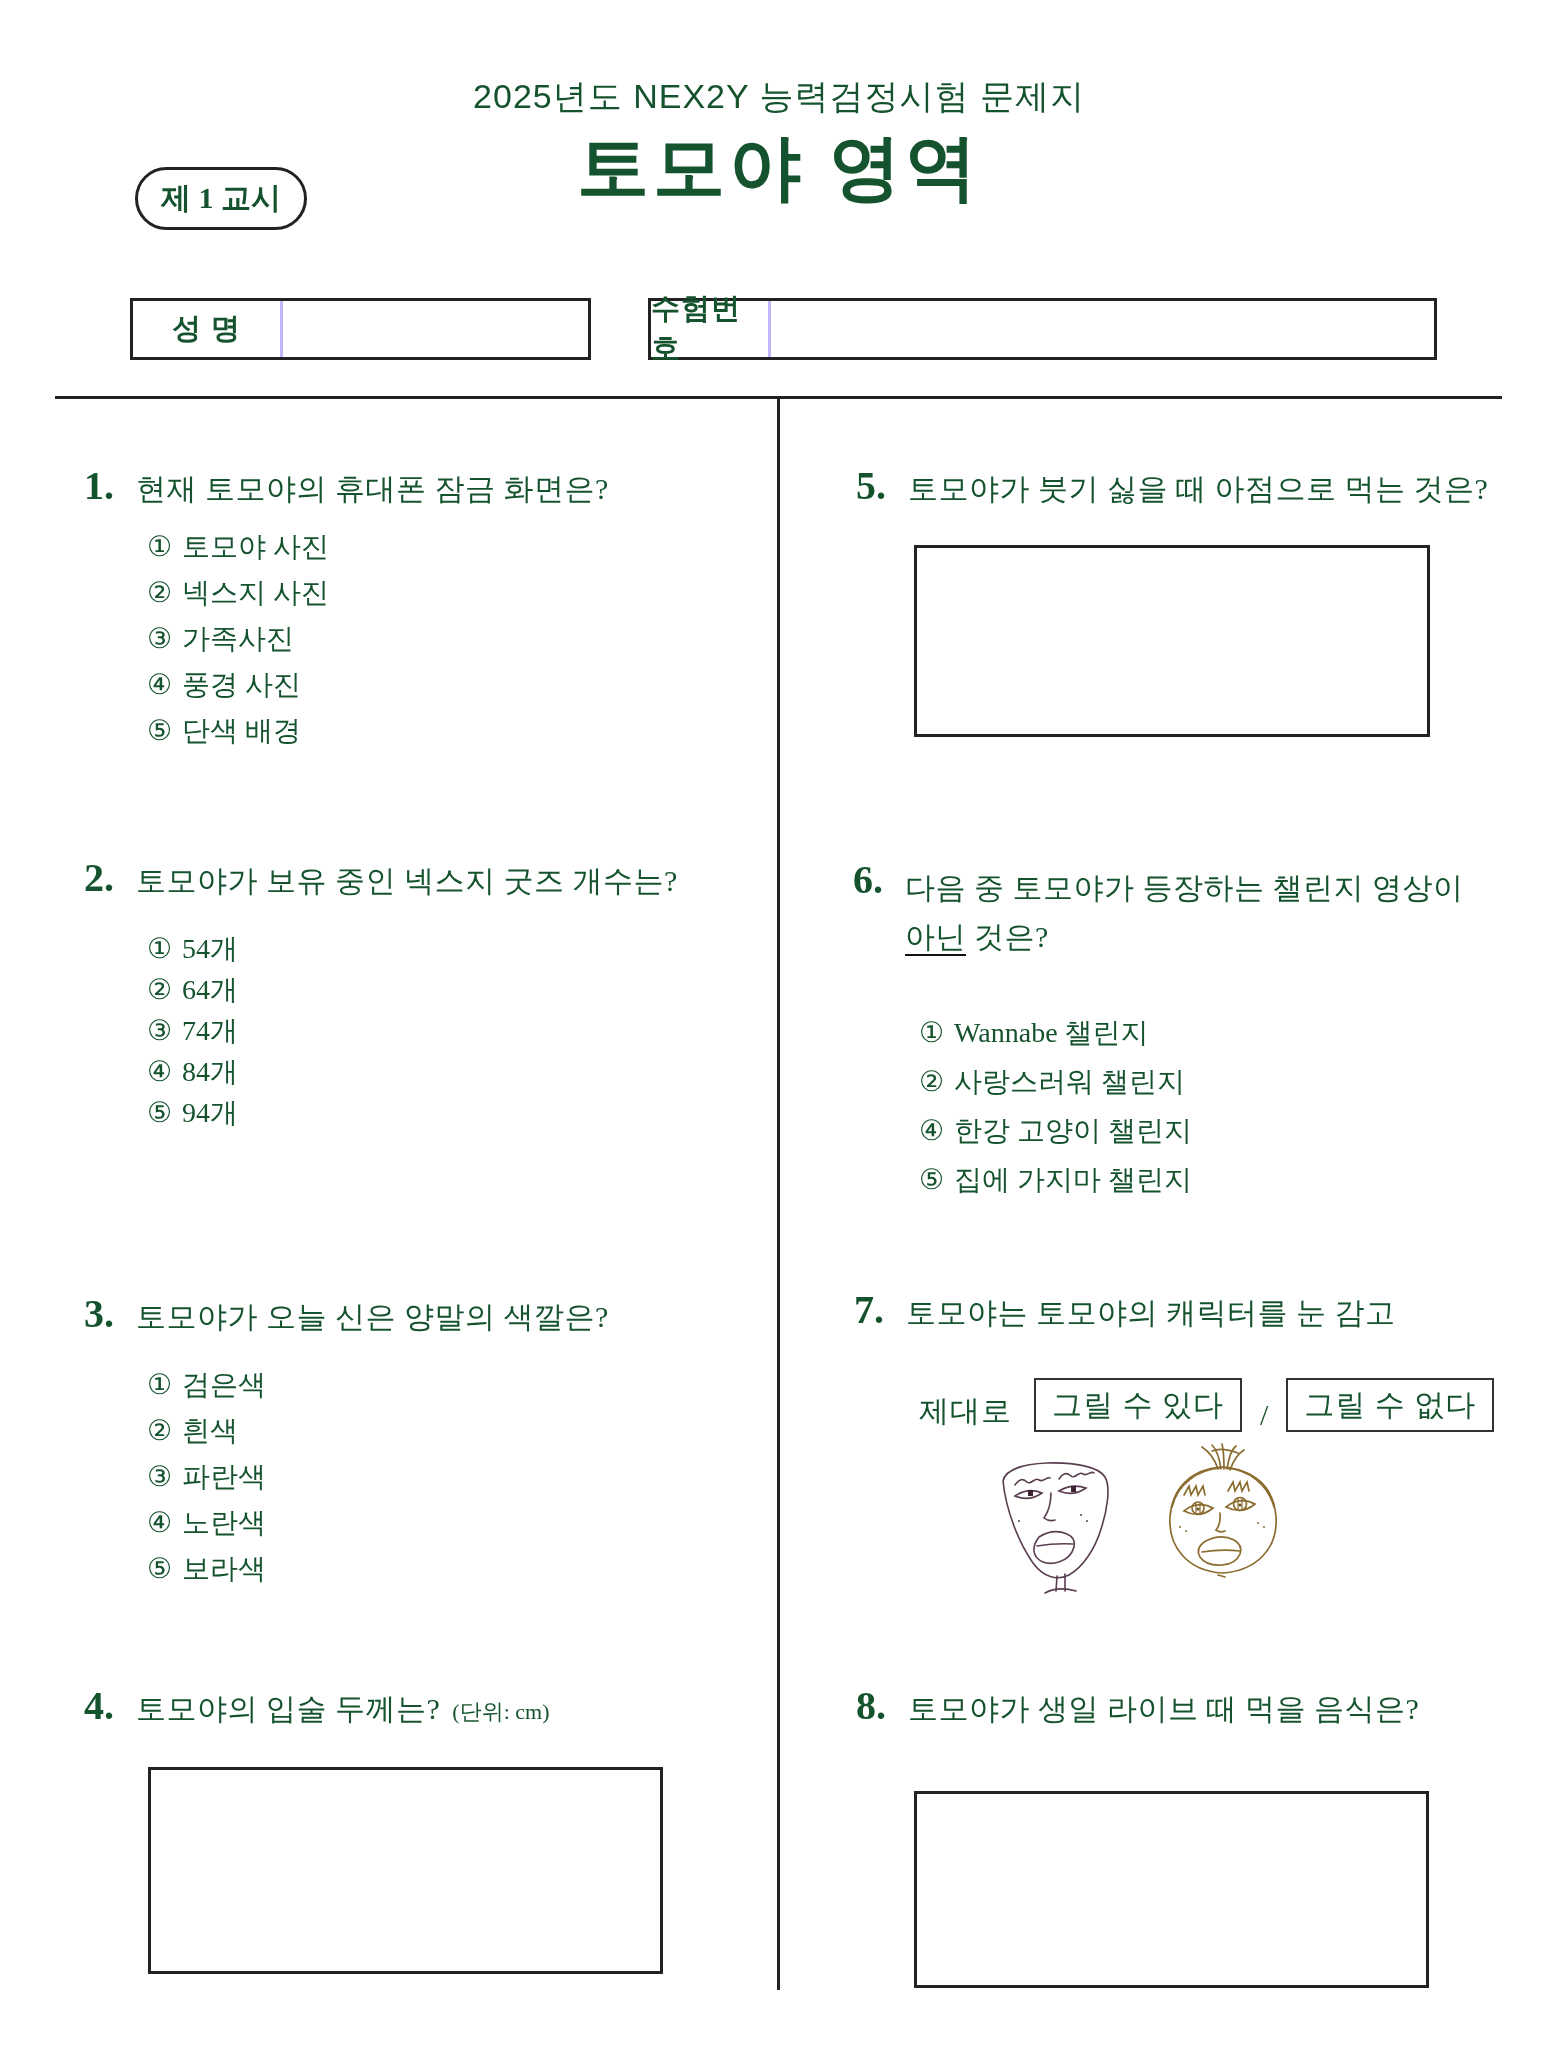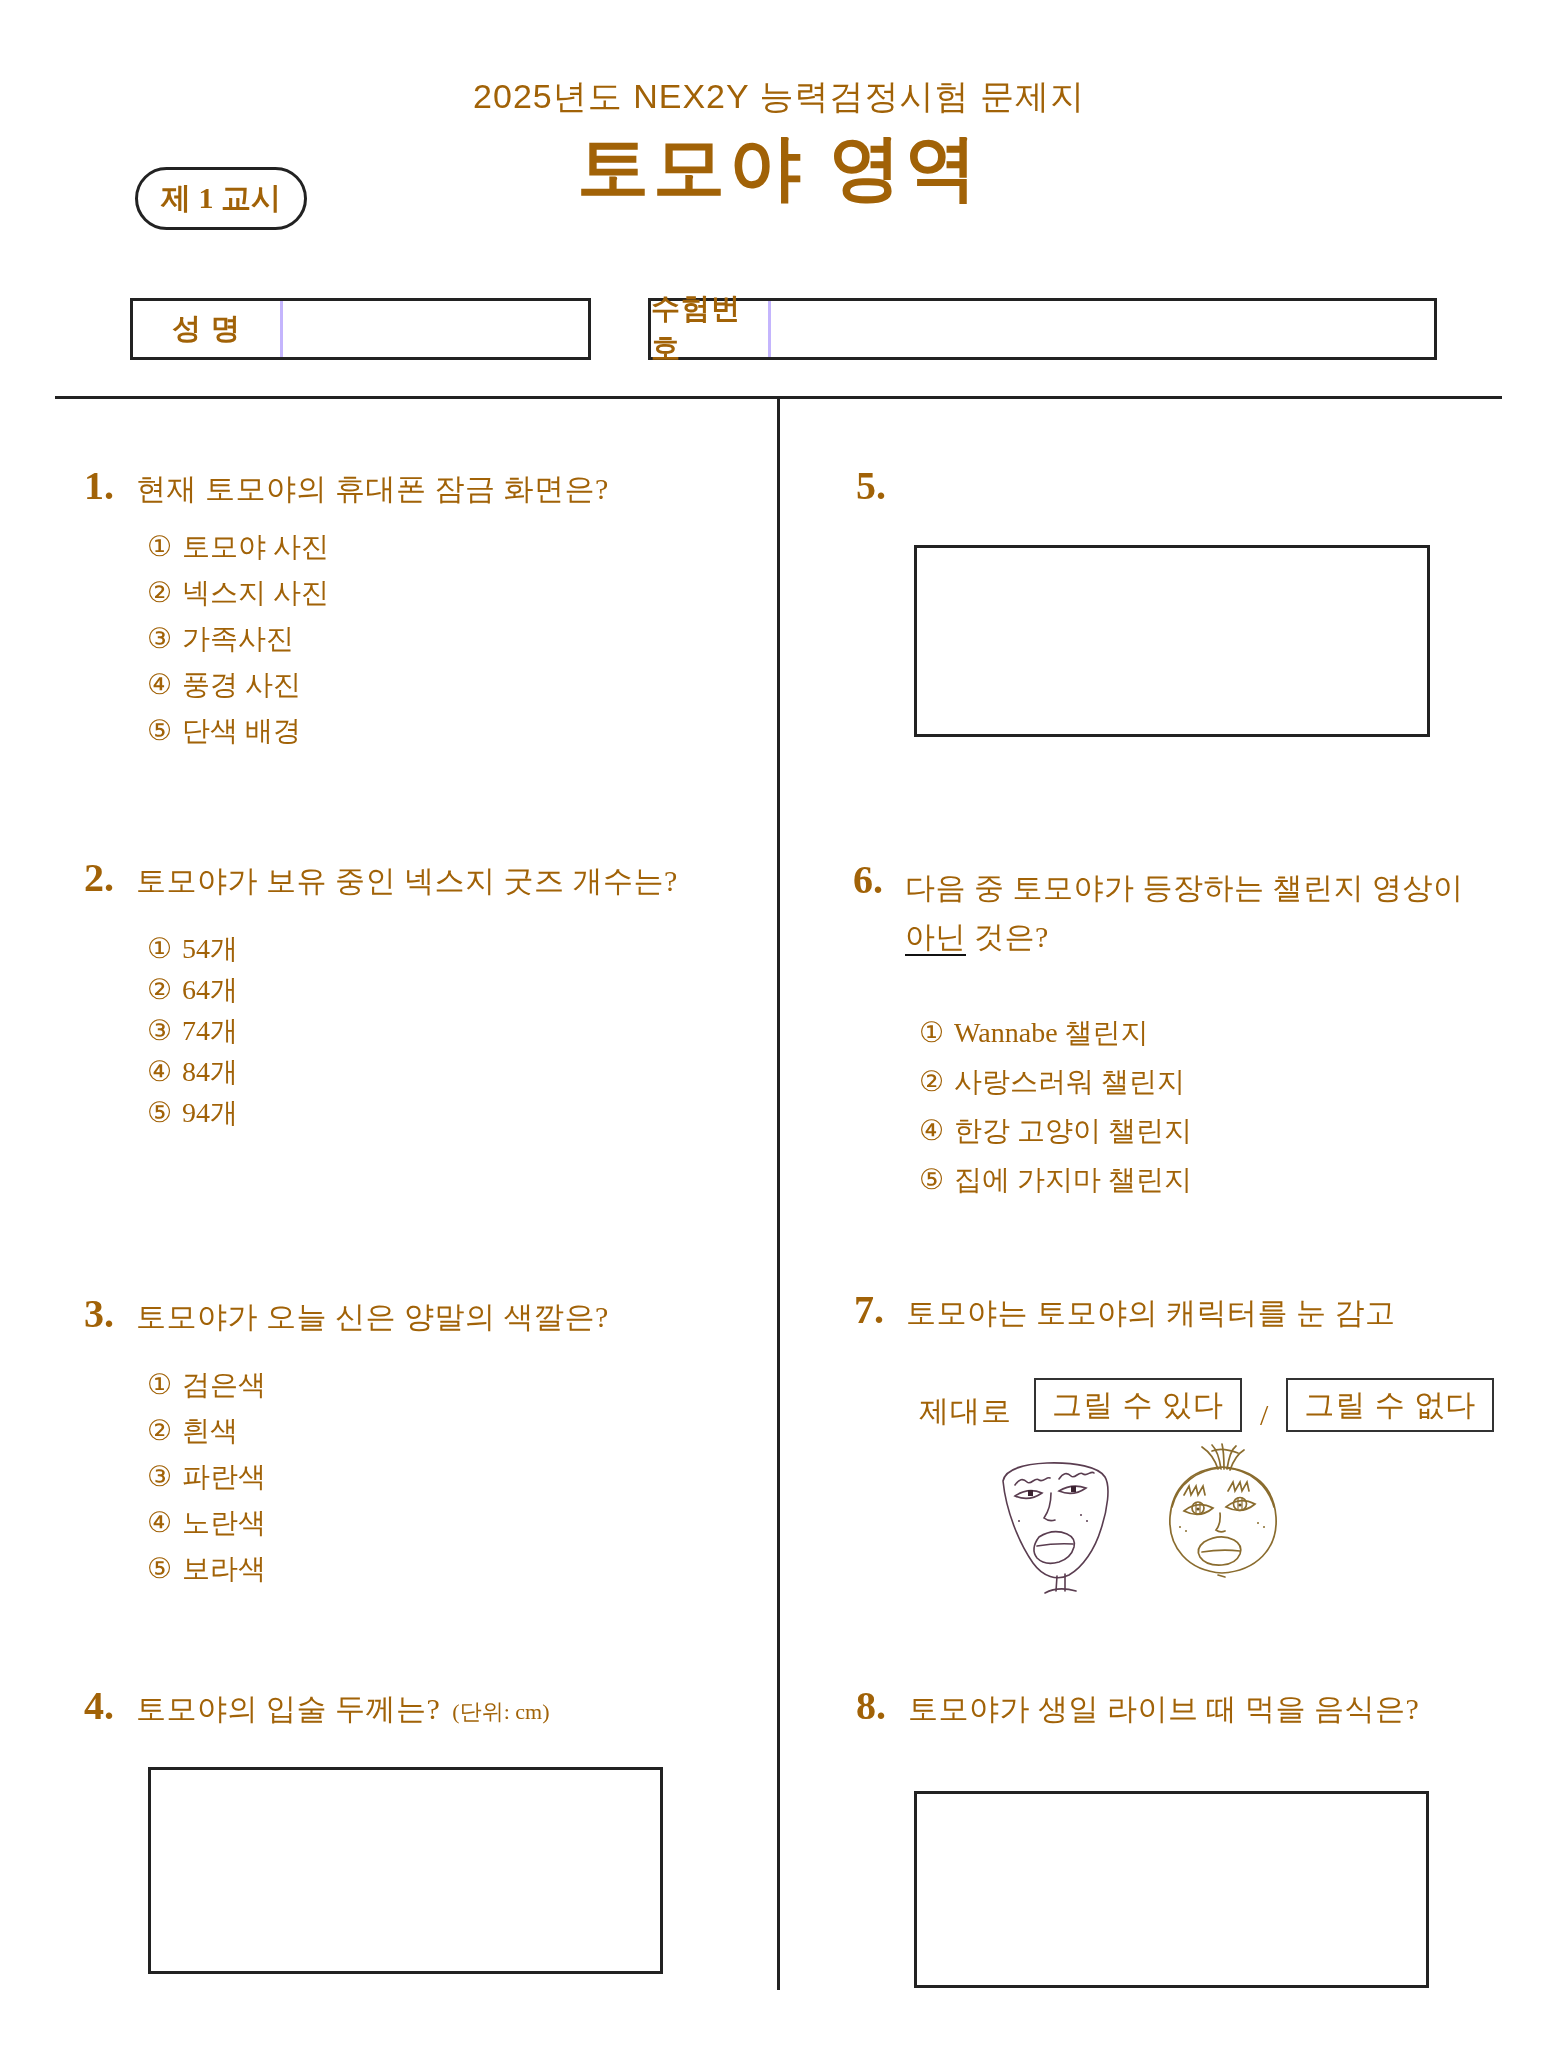--- a/index.html
+++ b/index.html
@@ -1,19 +1,19 @@
 <!DOCTYPE html>
 <html lang="ko"><head>
 <meta charset="utf-8">
 <style>
   html,body{margin:0;padding:0;background:#e8e8e8;}
   *{box-sizing:border-box;}
   .page{
     position:relative;width:1558px;height:2048px;margin:0 auto;
-    background:#ffffff;color:#a16207;
+    background:#ffffff;color:#14532d;
     font-family:"Liberation Serif","DejaVu Serif",serif;
     overflow:hidden;
   }
   .subtitle{
     position:absolute;left:0;top:74px;width:100%;text-align:center;
     font-family:"Liberation Sans","DejaVu Sans",sans-serif;
     font-size:34px;font-weight:500;letter-spacing:1px;
   }
   .main-title{
     position:absolute;left:0;top:120px;width:100%;text-align:center;
@@ -132,20 +132,21 @@
   </ul>
 
   <div class="question" style="left:84px;top:1684px;width:660px;">
     <span class="qnum">4.</span>
     <span class="qtitle"><span>토모야의 입술 두께는?</span><span class="unit-note">(단위: cm)</span></span>
   </div>
   <div class="answer-box" style="left:148px;top:1767px;width:515px;height:207px;"></div>
 
   <div class="question" style="left:856px;top:464px;width:660px;">
     <span class="qnum">5.</span>
+    <span class="qtitle">토모야가 붓기 싫을 때 아점으로 먹는 것은?</span>
   </div>
   <div class="answer-box" style="left:914px;top:545px;width:516px;height:192px;"></div>
 
   <div class="question" style="left:853px;top:858px;width:680px;">
     <span class="qnum">6.</span>
     <span class="qtitle" style="line-height:49px;">
       <span>다음 중 토모야가 등장하는 챌린지 영상이</span><br>
       <span class="underlined">아닌</span><span> 것은?</span>
     </span>
   </div>

